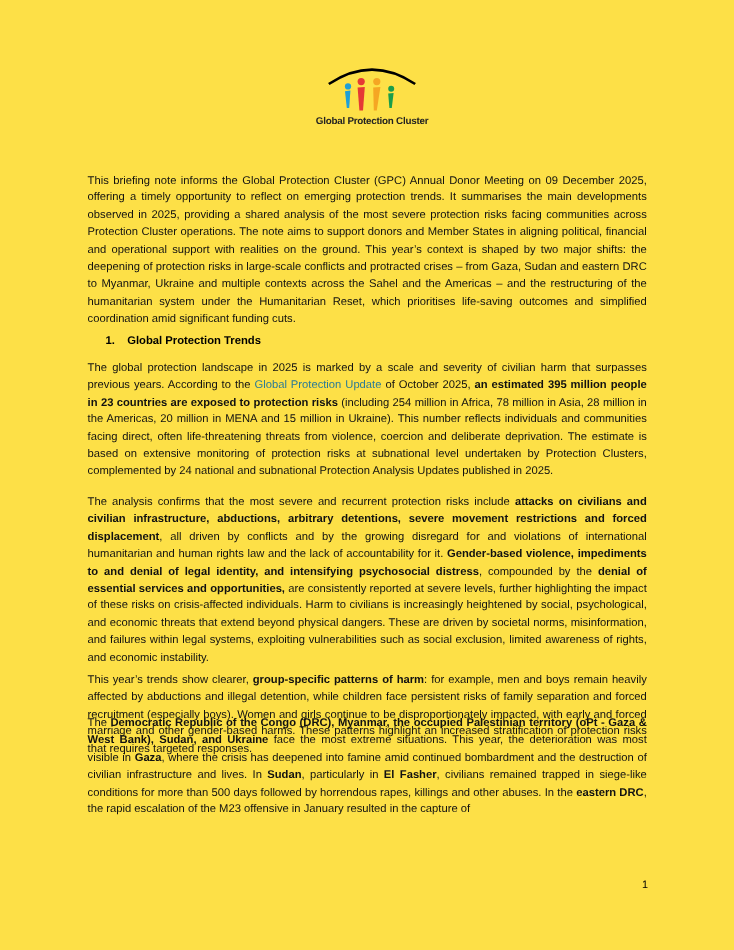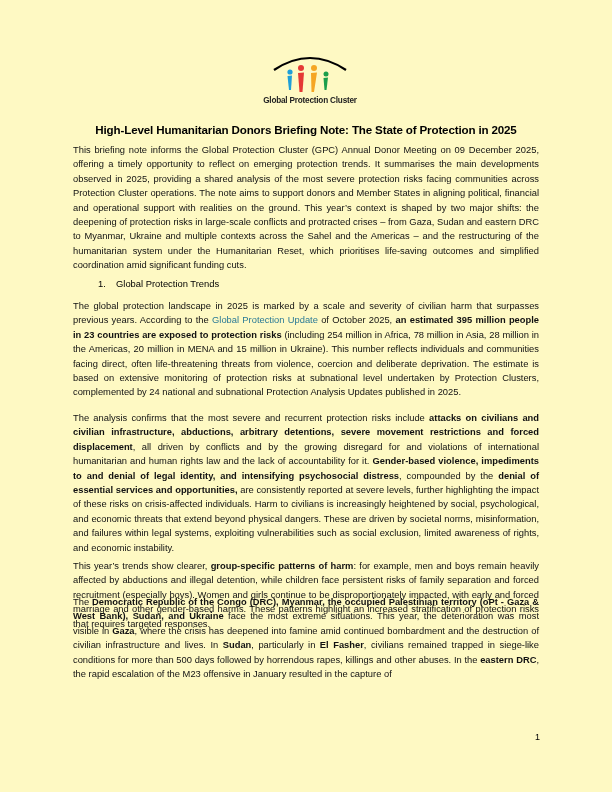--- a/index.html
+++ b/index.html
@@ -1,27 +1,27 @@
 <!DOCTYPE html>
 <html><head>
   <meta charset="utf-8">
   <style>
     html, body { margin: 0; padding: 0; background: #ffffff; }
     body { width: 612px; height: 792px; position: relative; overflow: hidden;
       font-family: "Liberation Sans", sans-serif; color: #111; }
-    .page { position: absolute; left: 0; top: 0; width: 612px; height: 792px; background: #fef9c3; }
+    .page { position: absolute; left: 0; top: 0; width: 612px; height: 792px; background: #fde047; }
     .logo { position: absolute; left: 262px; top: 52px; width: 96px; height: 56px; text-align: center; }
     .logo svg { display: block; margin: 0 auto; }
     .logo-text { font-size: 8.2px; font-weight: bold; color: #222; letter-spacing: -0.2px; margin-top: 0px; white-space: nowrap; }
     .title { position: absolute; left: 60px; top: 123px; width: 492px; text-align: center;
       font-size: 11.6px; font-weight: bold; color: #000; letter-spacing: -0.15px; }
     .body-text { position: absolute; left: 73px; width: 466px; font-size: 9.35px; line-height: 14.4px;
       text-align: justify; color: #111; }
     .intro { top: 143px; }
-    .heading { position: absolute; left: 98px; top: 278px; font-size: 9.4px; font-weight: normal; color: #000; }
+    .heading { position: absolute; left: 88px; top: 278px; font-size: 9.4px; font-weight: bold; color: #000; }
     .heading .num { display: inline-block; width: 18px; }
     .p1 { top: 299px; }
     .p2 { top: 411px; }
     .p3 { top: 559px; }
     .p4 { top: 595px; }
     b { font-weight: bold; }
     a.link { color: #2a7a96; }
     .page-num { position: absolute; left: 535px; top: 732px; font-size: 9px; color: #000; }
   </style>
 </head>
@@ -37,21 +37,20 @@
       <circle cx="31" cy="16" r="3" fill="#e53935"></circle>
       <path d="M28 21 L34 20.5 L32.5 40 L29.5 40 Z" fill="#e53935"></path>
       <circle cx="44" cy="16" r="3" fill="#f5a623"></circle>
       <path d="M41 21 L47 20.5 L44 40 L41.5 40 Z" fill="#f5a623"></path>
       <circle cx="56" cy="22" r="2.5" fill="#1a9e4b"></circle>
       <path d="M53.5 26 L58 25.5 L56.5 38 L54.5 38 Z" fill="#1a9e4b"></path>
     </svg>
     <div class="logo-text">Global Protection Cluster</div>
   </div>
 
-  <div class="title">High-Level Humanitarian Donors Briefing Note: The State of Protection in 2025</div>
 
   <div class="body-text intro">This briefing note informs the Global Protection Cluster (GPC) Annual Donor Meeting on 09 December 2025, offering a timely opportunity to reflect on emerging protection trends. It summarises the main developments observed in 2025, providing a shared analysis of the most severe protection risks facing communities across Protection Cluster operations. The note aims to support donors and Member States in aligning political, financial and operational support with realities on the ground. This year’s context is shaped by two major shifts: the deepening of protection risks in large-scale conflicts and protracted crises – from Gaza, Sudan and eastern DRC to Myanmar, Ukraine and multiple contexts across the Sahel and the Americas – and the restructuring of the humanitarian system under the Humanitarian Reset, which prioritises life-saving outcomes and simplified coordination amid significant funding cuts.</div>
 
   <div class="heading">
     <span class="num">1.</span><span>Global Protection Trends</span>
   </div>
 
   <div class="body-text p1"><span>The global protection landscape in 2025 is marked by a scale and severity of civilian harm that surpasses previous years. According to the </span><a class="link">Global Protection Update</a><span> of October 2025, </span><b>an estimated 395 million people in 23 countries are exposed to protection risks</b><span> (including 254 million in Africa, 78 million in Asia, 28 million in the Americas, 20 million in MENA and 15 million in Ukraine). This number reflects individuals and communities facing direct, often life-threatening threats from violence, coercion and deliberate deprivation. The estimate is based on extensive monitoring of protection risks at subnational level undertaken by Protection Clusters, complemented by 24 national and subnational Protection Analysis Updates published in 2025.</span></div>
 
   <div class="body-text p2"><span>The analysis confirms that the most severe and recurrent protection risks include </span><b>attacks on civilians and civilian infrastructure, abductions, arbitrary detentions, severe movement restrictions and forced displacement</b><span>, all driven by conflicts and by the growing disregard for and violations of international humanitarian and human rights law and the lack of accountability for it. </span><b>Gender-based violence, impediments to and denial of legal identity, and intensifying psychosocial distress</b><span>, compounded by the </span><b>denial of essential services and opportunities,</b><span> are consistently reported at severe levels, further highlighting the impact of these risks on crisis-affected individuals. Harm to civilians is increasingly heightened by social, psychological, and economic threats that extend beyond physical dangers. These are driven by societal norms, misinformation, and failures within legal systems, exploiting vulnerabilities such as social exclusion, limited awareness of rights, and economic instability.</span></div>

